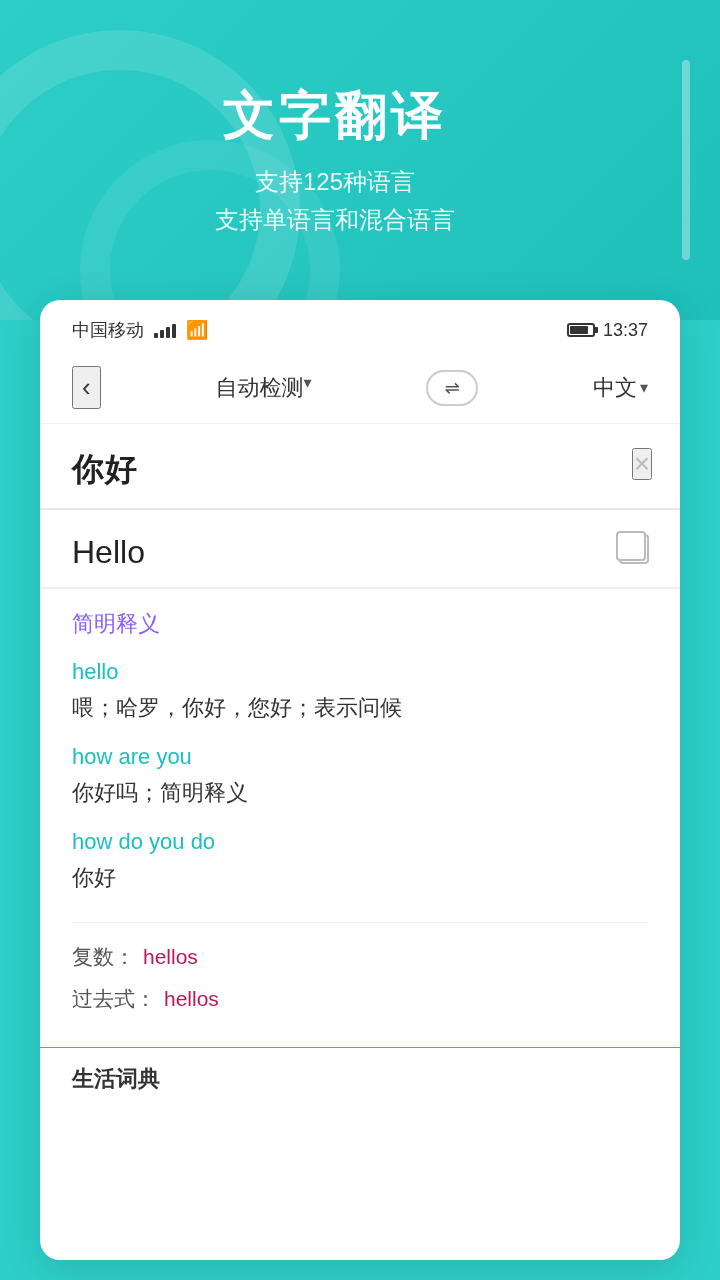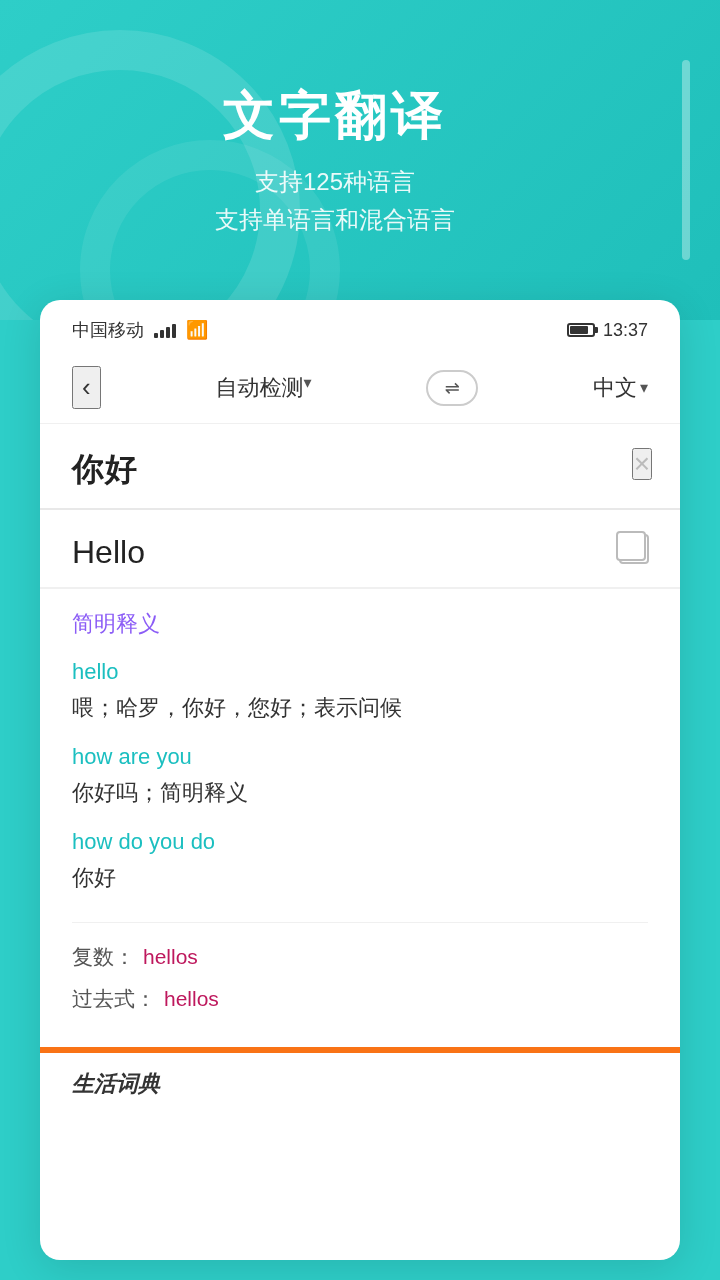--- a/index.html
+++ b/index.html
@@ -303,22 +303,21 @@
     .word-form-label {
       color: #555;
     }
     .word-form-value {
       color: #be185d;
     }
 
     
     .more-section {
       padding: 16px 32px 0 32px;
-      border-top: 6px solid #f97316;
-      font-style: italic;
+      border-top: 1px solid #f97316;
     }
     .more-title {
       font-size: 22px;
       color: #333;
       font-weight: 600;
     }
   </style>
 </head>
 <body>
 

